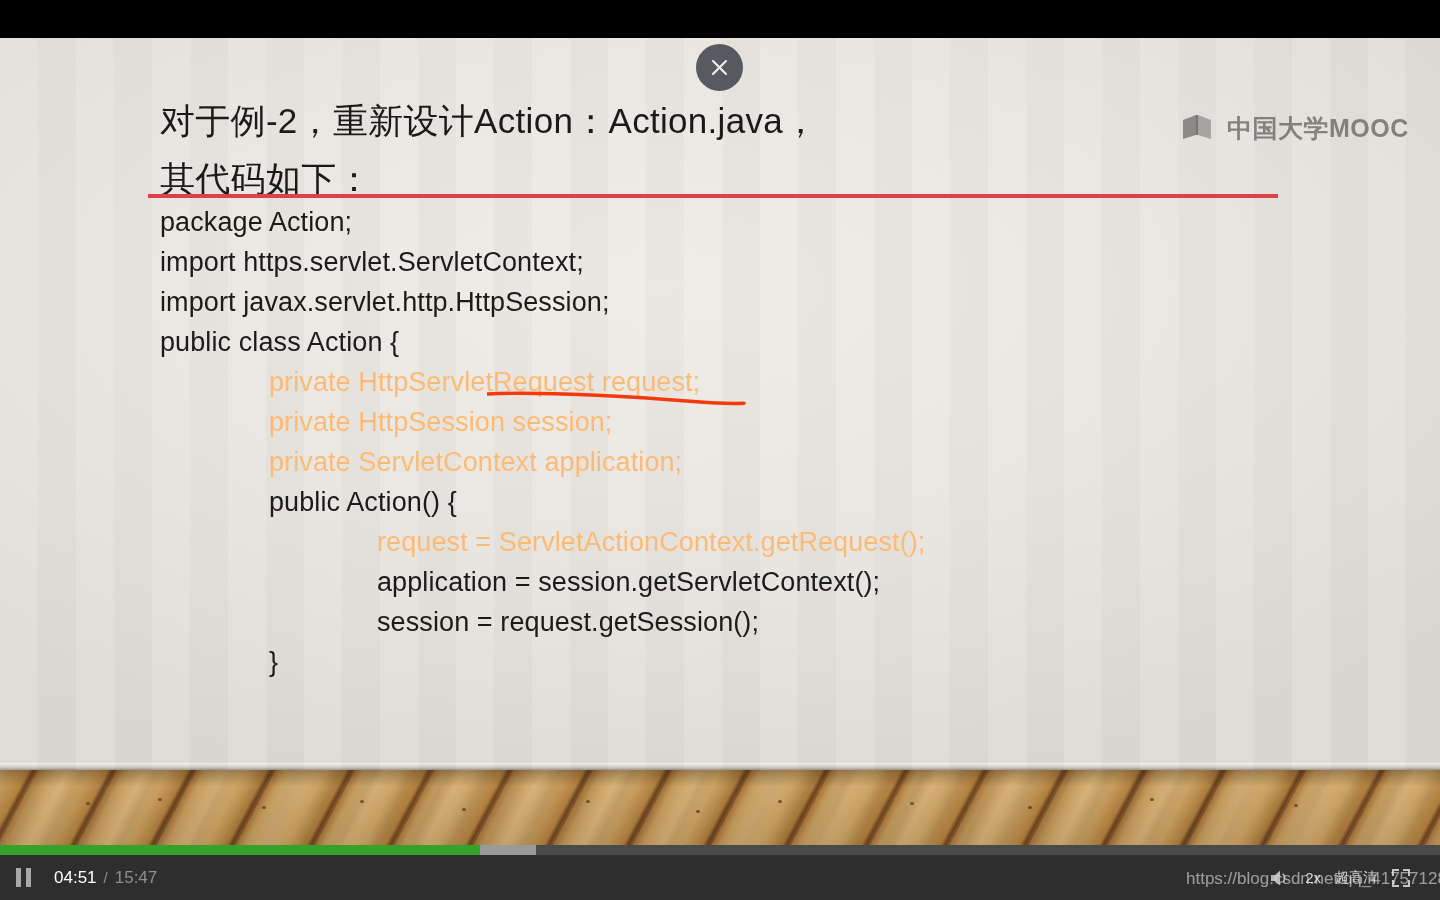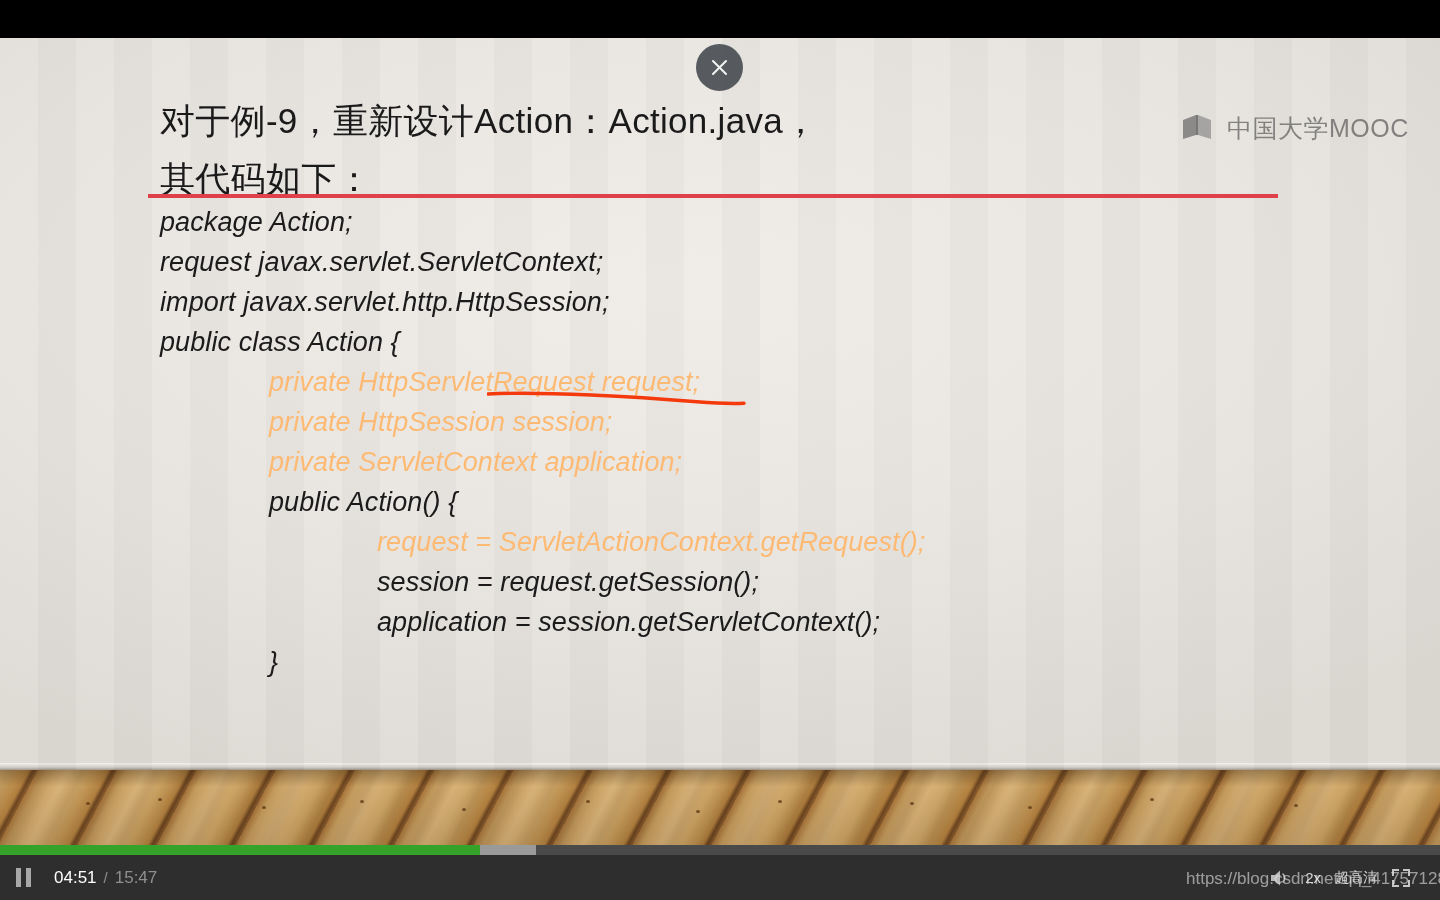--- a/index.html
+++ b/index.html
@@ -116,21 +116,21 @@
 
   .code {
     position: absolute; left: 160px; top: 164px;
     width: 1200px;
     font-family: "Liberation Sans", sans-serif;
     font-size: 27px;
     line-height: 40px;
     color: #1b1b1b;
     letter-spacing: .1px;
   }
-  .code .ln { white-space: pre; font-style: italic; }
+  .code .ln { white-space: pre; }
   .code .ln.red { color: #fdba74; }
   .i1 { padding-left: 109px; }
   .i2 { padding-left: 217px; }
 
   .hand-underline {
     position: absolute; left: 487px; top: 352px;
     width: 258px; height: 14px;
     overflow: visible;
     pointer-events: none;
   }
@@ -151,21 +151,21 @@
   .mooc-logo {
     position: absolute; left: 1182px; top: 74px;
     display: flex; align-items: center; gap: 9px;
     opacity: .72;
   }
   .mooc-logo .book { flex: 0 0 auto; }
   .mooc-logo .wordmark {
     font-size: 25px;
     color: #5d5d5d;
     letter-spacing: .5px;
-    font-weight: 400;
+    font-weight: 700;
     white-space: nowrap;
   }
 
   
   .progress-wrap {
     position: absolute; left: 0; top: 845px;
     width: 1440px; height: 10px;
     background: #4a4a4a;
     cursor: pointer;
   }
@@ -253,36 +253,36 @@
       <div class="nail" style="left:462px; top:38px;"></div>
       <div class="nail" style="left:586px; top:30px;"></div>
       <div class="nail" style="left:696px; top:40px;"></div>
       <div class="nail" style="left:778px; top:30px;"></div>
       <div class="nail" style="left:910px; top:32px;"></div>
       <div class="nail" style="left:1028px; top:36px;"></div>
       <div class="nail" style="left:1150px; top:28px;"></div>
       <div class="nail" style="left:1294px; top:34px;"></div>
     </div>
 
-    <div class="slide-title">对于例-9，重新设计Action：Action.java，
+    <div class="slide-title">对于例-2，重新设计Action：Action.java，
 其代码如下：</div>
     <div class="title-divider" style="background: rgb(224, 64, 74);"></div>
 
     <div class="code">
         <div class="ln">package Action;</div>
-        <div class="ln">request javax.servlet.ServletContext;</div>
+        <div class="ln">import https.servlet.ServletContext;</div>
         <div class="ln">import javax.servlet.http.HttpSession;</div>
         <div class="ln">public class Action {</div>
         <div class="ln red i1">private HttpServletRequest request;</div>
         <div class="ln red i1">private HttpSession session;</div>
         <div class="ln red i1">private ServletContext application;</div>
         <div class="ln i1">public Action() {</div>
         <div class="ln red i2">request = ServletActionContext.getRequest();</div>
+        <div class="ln i2">application = session.getServletContext();</div>
         <div class="ln i2">session = request.getSession();</div>
-        <div class="ln i2">application = session.getServletContext();</div>
         <div class="ln i1">}</div>
       </div>
 
     <div class="hand-underline">
       <svg width="262" height="16" viewBox="0 0 262 16">
         <path d="M1,4 C30,2.5 70,3.5 104,5 C140,6.6 176,9 210,11.8 C228,13.2 244,13.8 257,13.2" fill="none" stroke="#f4390d" stroke-width="3.4" stroke-linecap="round"></path>
       </svg>
     </div>
 
     <div class="mooc-logo">

